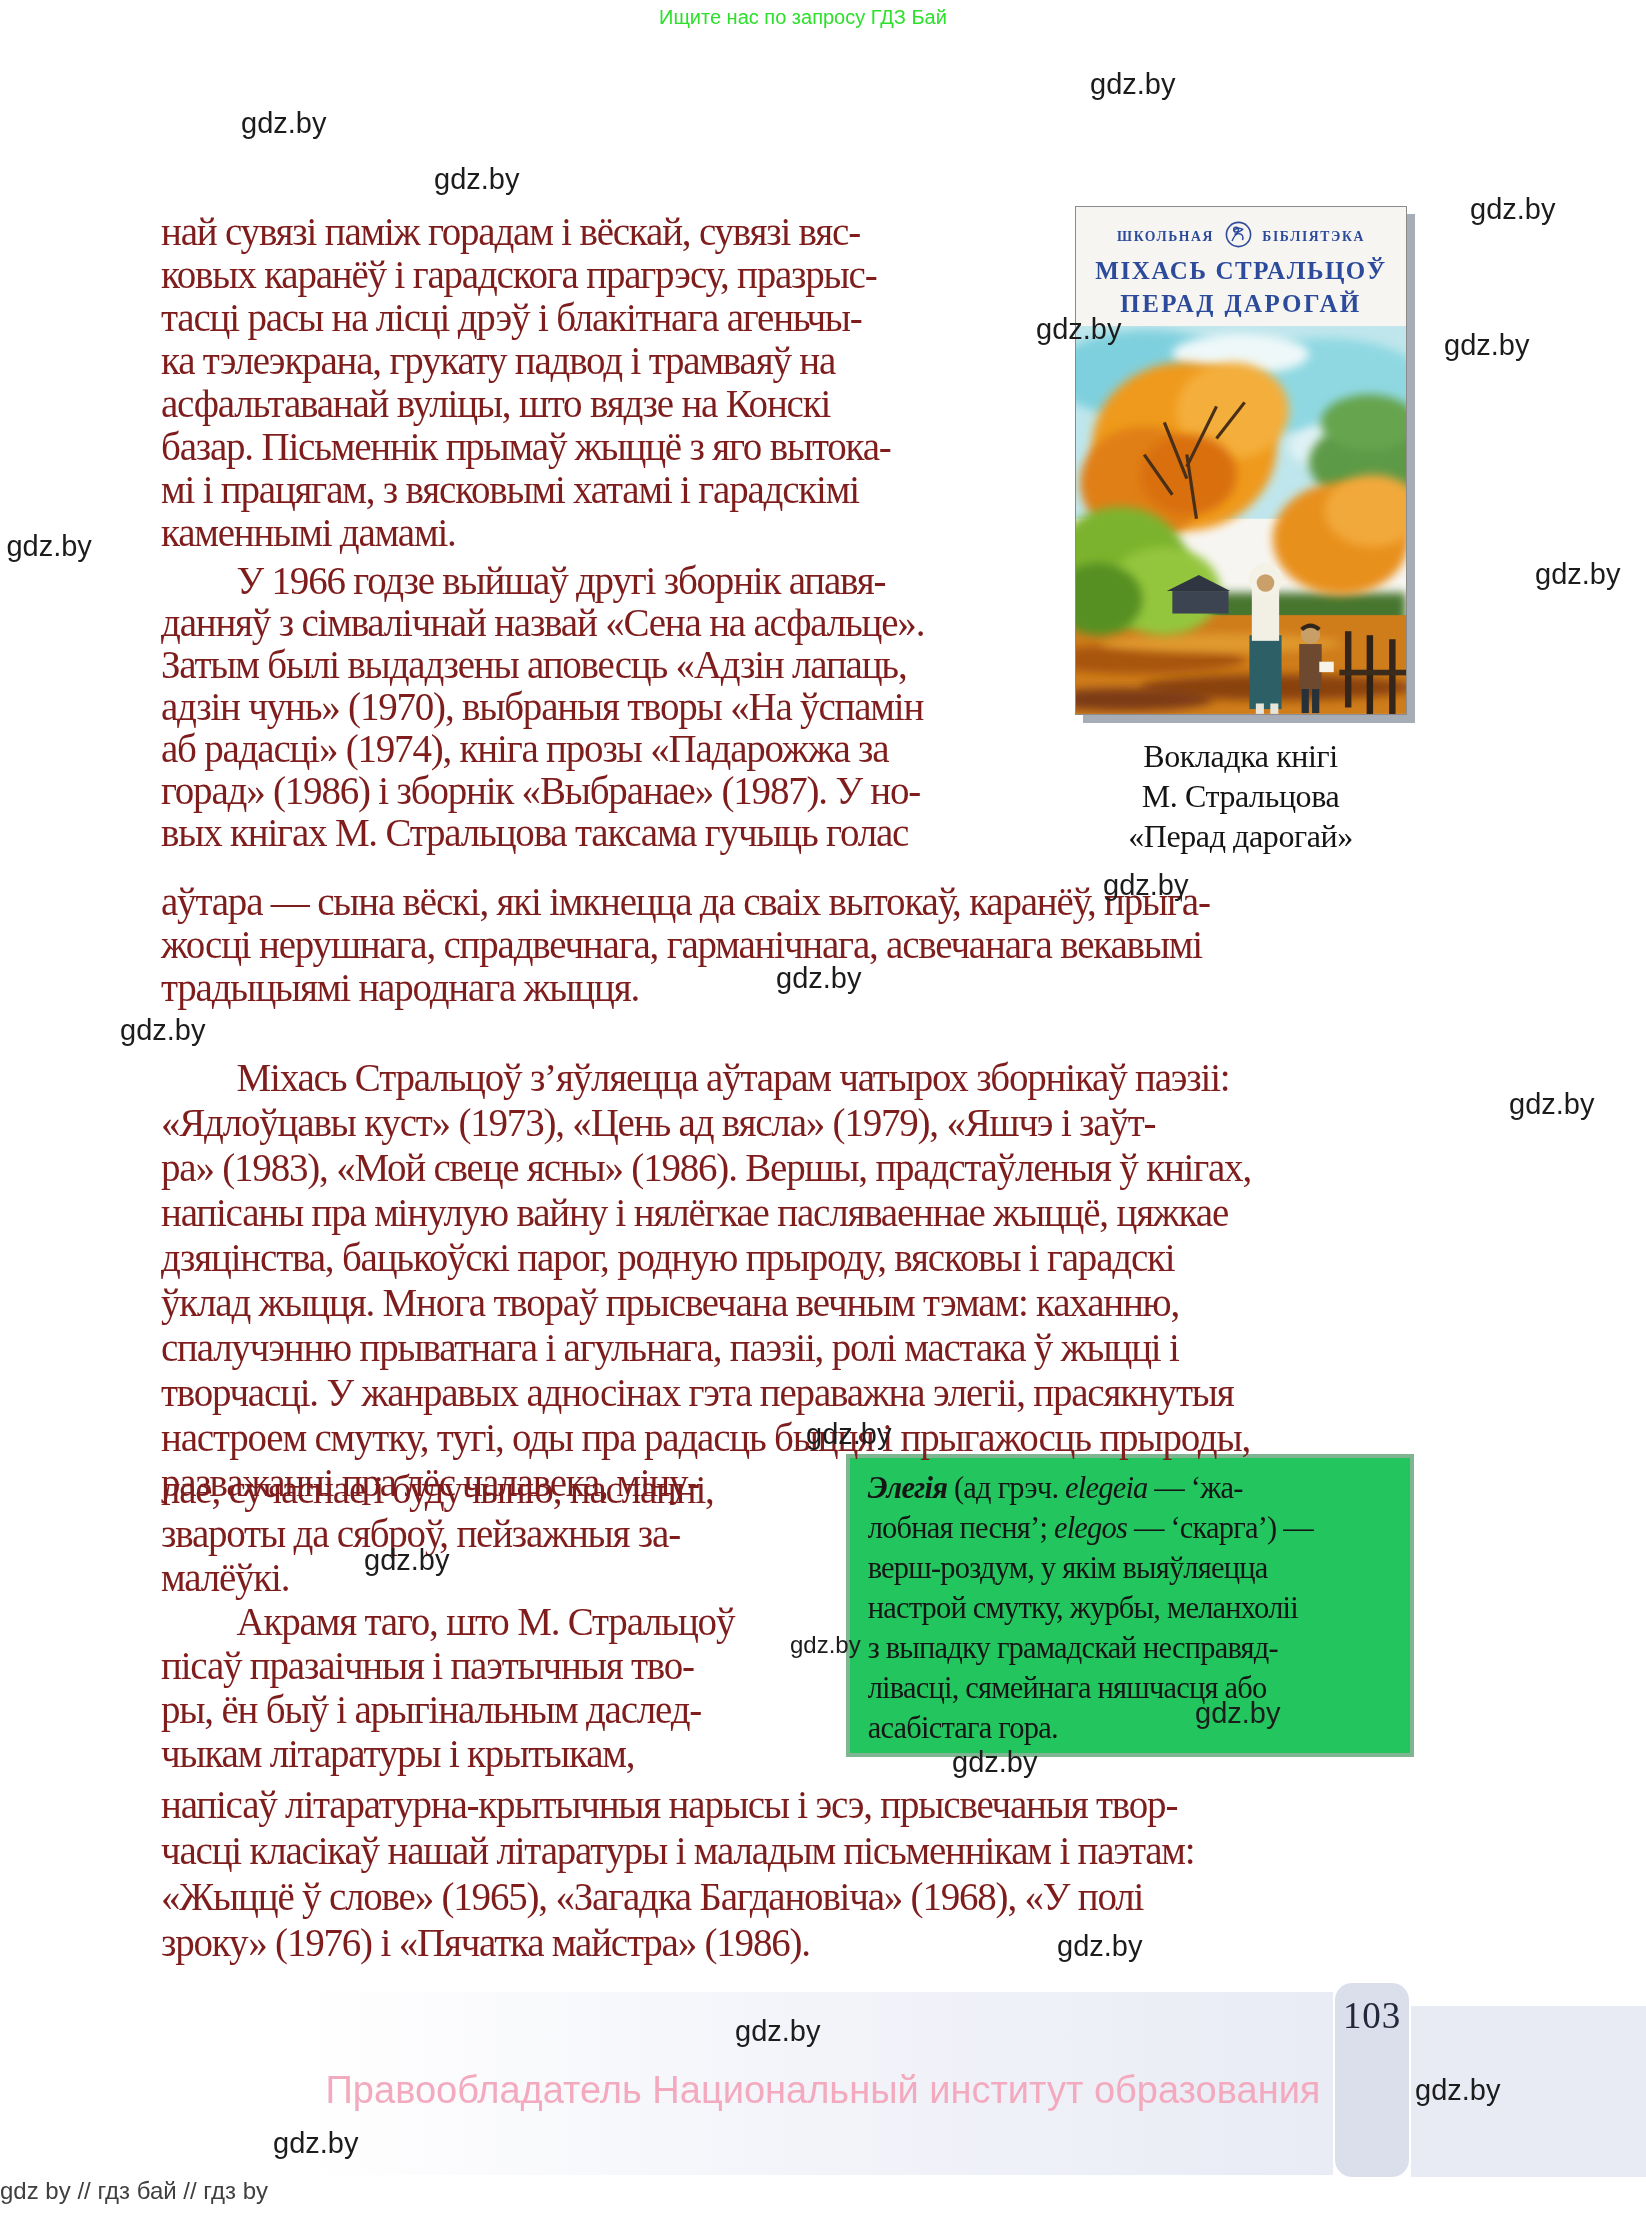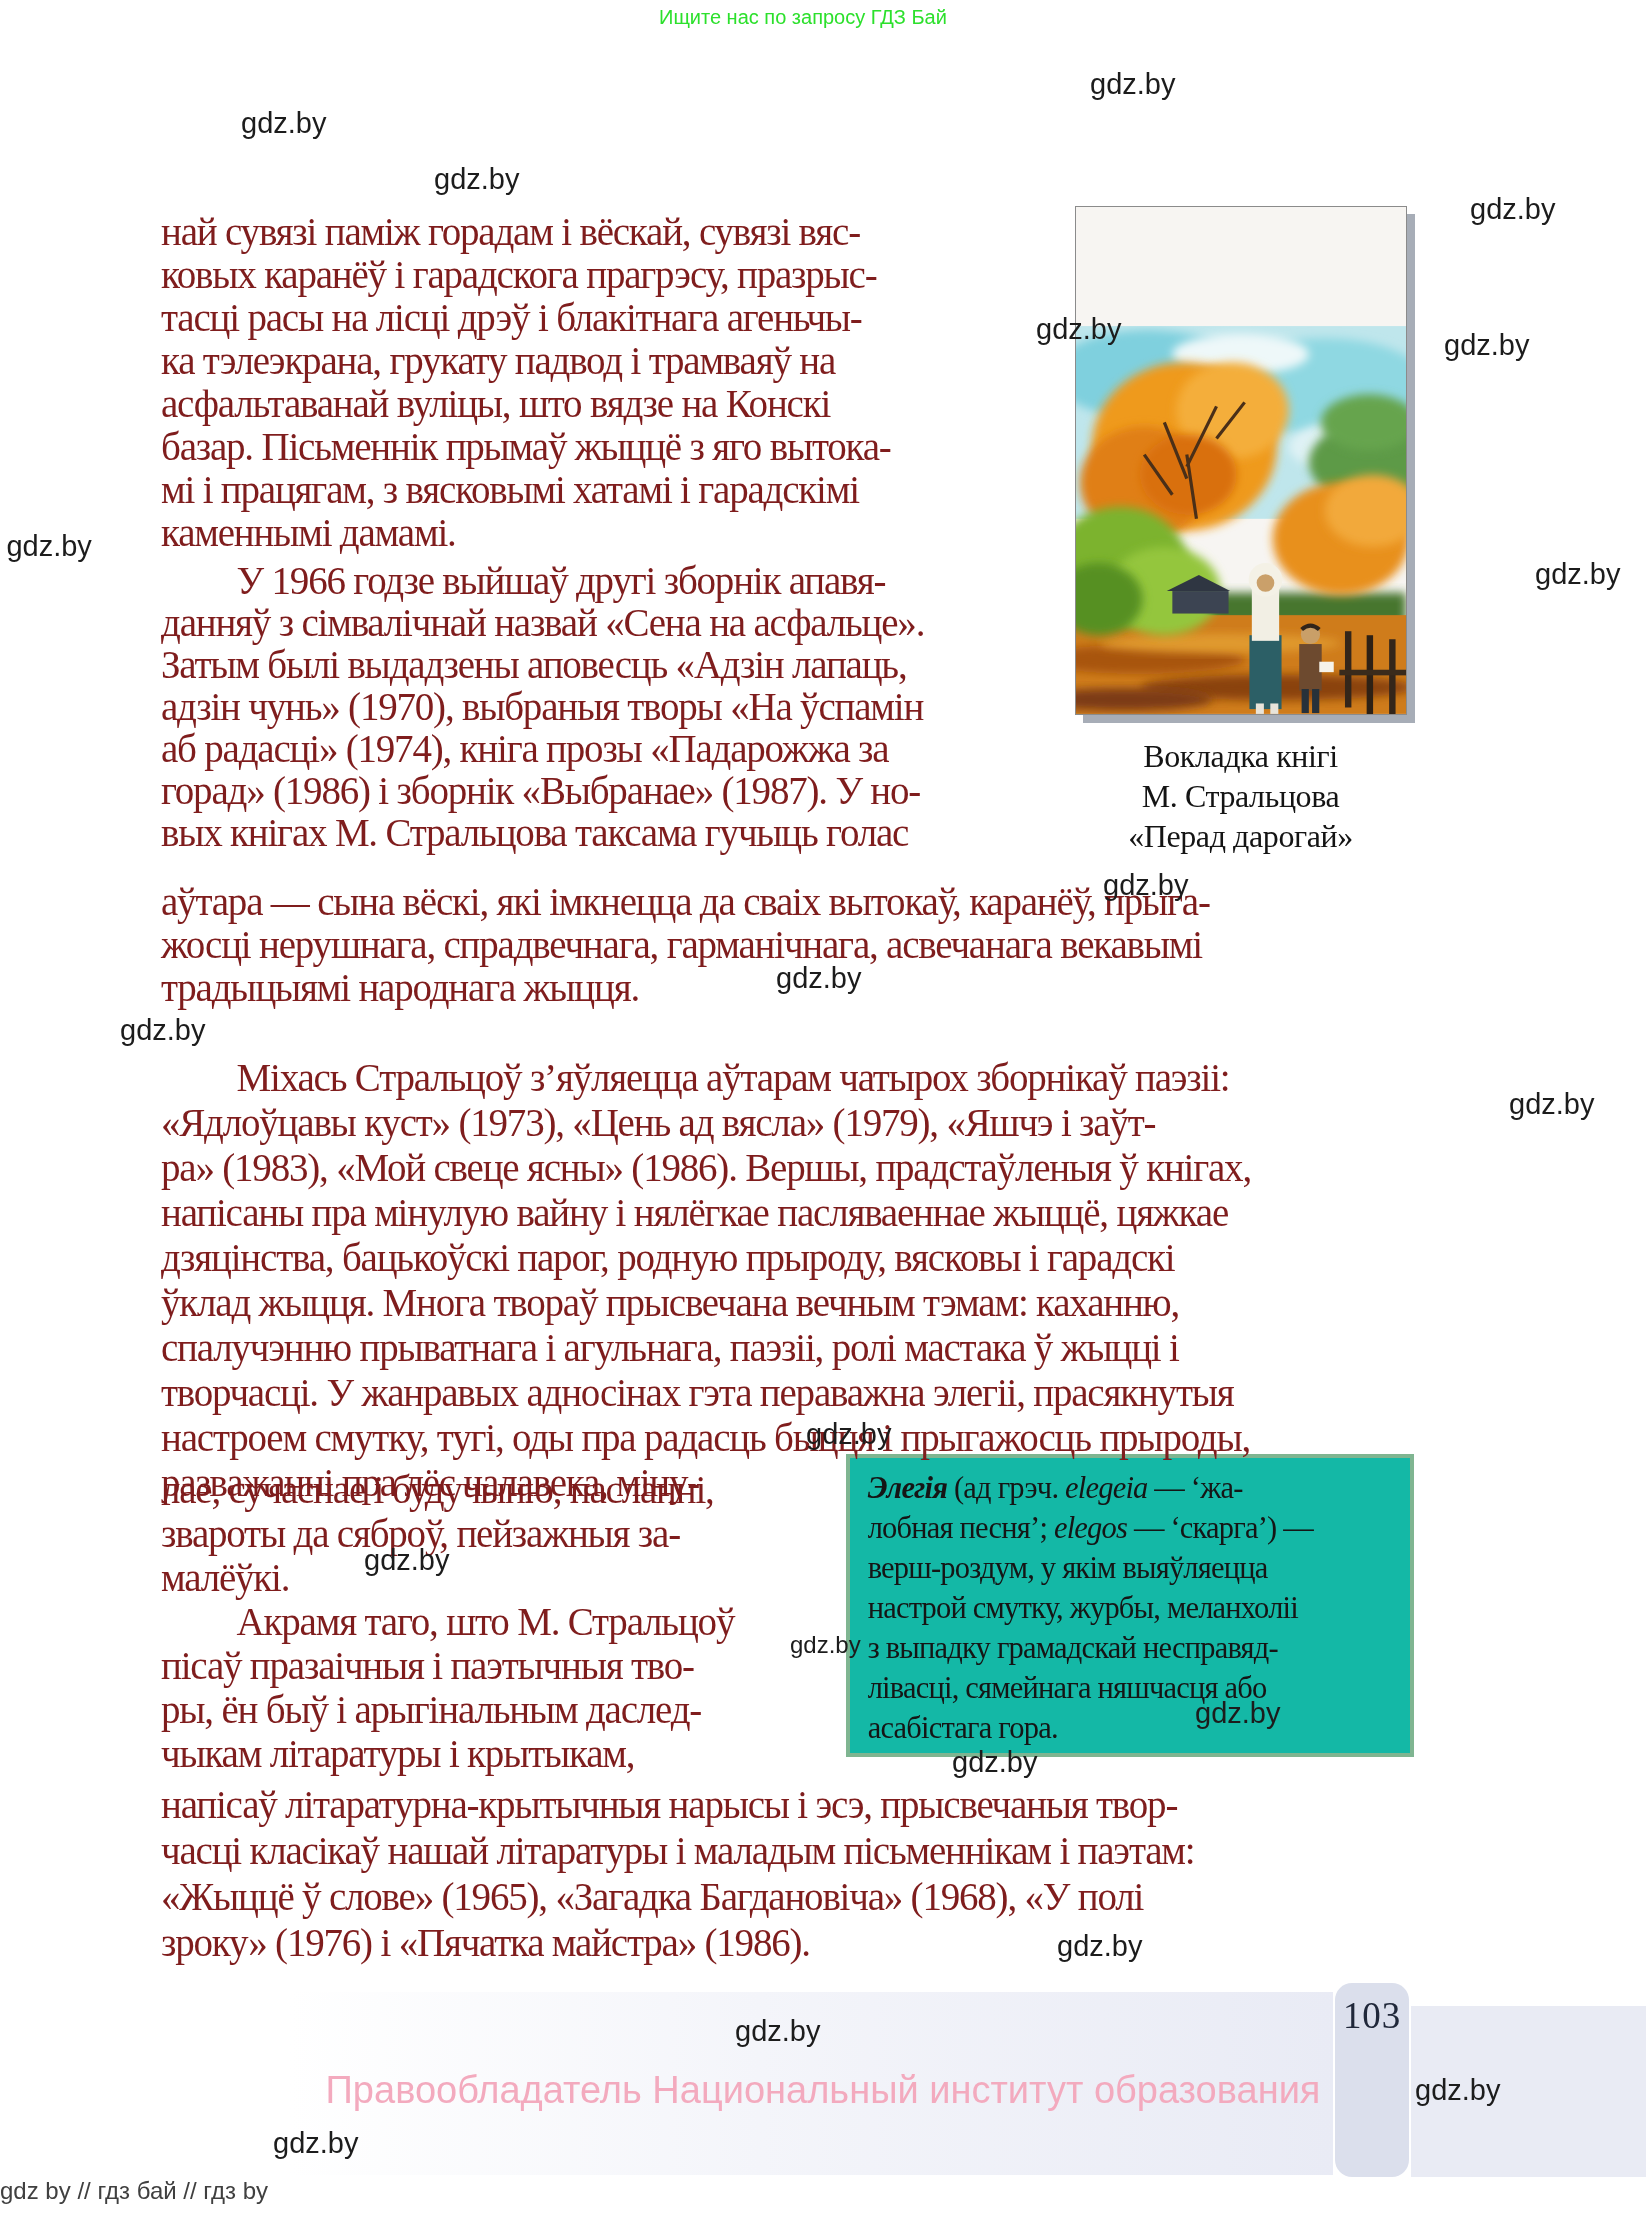--- a/index.html
+++ b/index.html
@@ -27,21 +27,21 @@
   .cover-title{position:absolute;left:0;top:50px;width:100%;text-align:center;font-size:25px;font-weight:bold;
                color:#2d4b9b;letter-spacing:1.6px;}
   .cover-subtitle{position:absolute;left:0;top:83px;width:100%;text-align:center;font-size:25px;font-weight:bold;
                color:#2d4b9b;letter-spacing:2.4px;}
   .cover-art{position:absolute;left:0;top:119px;width:330px;height:388px;}
   
   .caption{left:1068px;top:736px;width:345px;text-align:center;white-space:pre-line;
            font-size:32px;line-height:40px;color:#141414;letter-spacing:-0.4px;z-index:3;}
   
   .infobox{left:846px;top:1454px;width:568px;height:303px;box-sizing:border-box;
-           background:#14b8a6;border:4px solid #7fb591;padding:10.4px 17.7px;z-index:2;
+           background:#22c55e;border:4px solid #7fb591;padding:10.4px 17.7px;z-index:2;
            font-size:30.5px;line-height:40px;letter-spacing:-0.8px;color:#151515;white-space:pre-line;}
   .seg-bi{font-weight:bold;font-style:italic;}
   .seg-i{font-style:italic;}
   
   .band-center{left:289px;top:1992px;width:1044px;height:183px;
                background:linear-gradient(90deg,#ffffff 0%,#f4f5fa 45%,#e9ebf5 100%);z-index:1;}
   .band-strip{left:1335px;top:1983px;width:74px;height:194px;background:#dbdfec;z-index:1;text-align:center;border-radius:17px;}
   .band-right{left:1411px;top:2006px;width:235px;height:171px;background:#e9ebf4;z-index:1;}
   .pagenum{width:100%;margin-top:11.2px;font-size:37px;color:#20283a;letter-spacing:0.8px;}
   .copyright{left:289px;top:2069px;width:1068px;text-align:center;z-index:2;
@@ -88,20 +88,35 @@
   Акрамя таго, што М. Стральцоў
 пісаў празаічныя і паэтычныя тво-
 ры, ён быў і арыгінальным даслед-
 чыкам літаратуры і крытыкам,</div>
 <div class="abs bodytext blockF">напісаў літаратурна-крытычныя нарысы і эсэ, прысвечаныя твор-
 часці класікаў нашай літаратуры і маладым пісьменнікам і паэтам:
 «Жыццё ў слове» (1965), «Загадка Багдановіча» (1968), «У полі
 зроку» (1976) і «Пячатка майстра» (1986).</div>
 
 <div class="abs cover">
+  <div class="cover-band">
+    <div class="series-row">
+      <span class="series-label">ШКОЛЬНАЯ</span>
+      <span>
+        <svg width="29" height="29" viewBox="0 0 36 36">
+          <circle cx="18" cy="18" r="15" fill="none" stroke="#2d4b9b" stroke-width="2"></circle>
+          <circle cx="15" cy="12" r="3" fill="none" stroke="#2d4b9b" stroke-width="1.8"></circle>
+          <path d="M10 26 Q14 16 19 17 Q25 18 23 25 M13 18 L23 12 M12 13 Q18 8 24 12" fill="none" stroke="#2d4b9b" stroke-width="1.8"></path>
+        </svg>
+      </span>
+      <span class="series-label">БІБЛІЯТЭКА</span>
+    </div>
+    <div class="cover-title">МІХАСЬ СТРАЛЬЦОЎ</div>
+    <div class="cover-subtitle">ПЕРАД ДАРОГАЙ</div>
+  </div>
   <div class="cover-art">
     <svg width="330" height="388" viewBox="0 0 411 483">
       <defs>
           <filter id="wc" x="-30%" y="-30%" width="160%" height="160%">
             <feGaussianBlur stdDeviation="6"></feGaussianBlur>
           </filter>
         </defs>
       <rect x="0" y="0" width="411" height="240" fill="#bfe6ec"></rect>
       <ellipse cx="90" cy="60" rx="120" ry="55" fill="#7fd0de" filter="url(#wc)"></ellipse>
       <ellipse cx="310" cy="75" rx="130" ry="60" fill="#8fd8e2" filter="url(#wc)"></ellipse>

